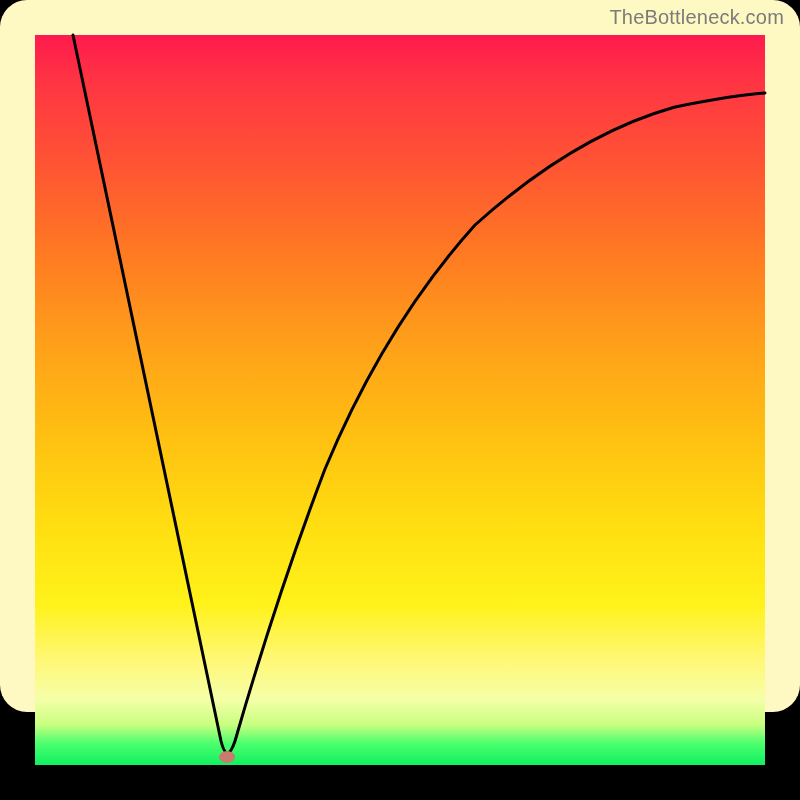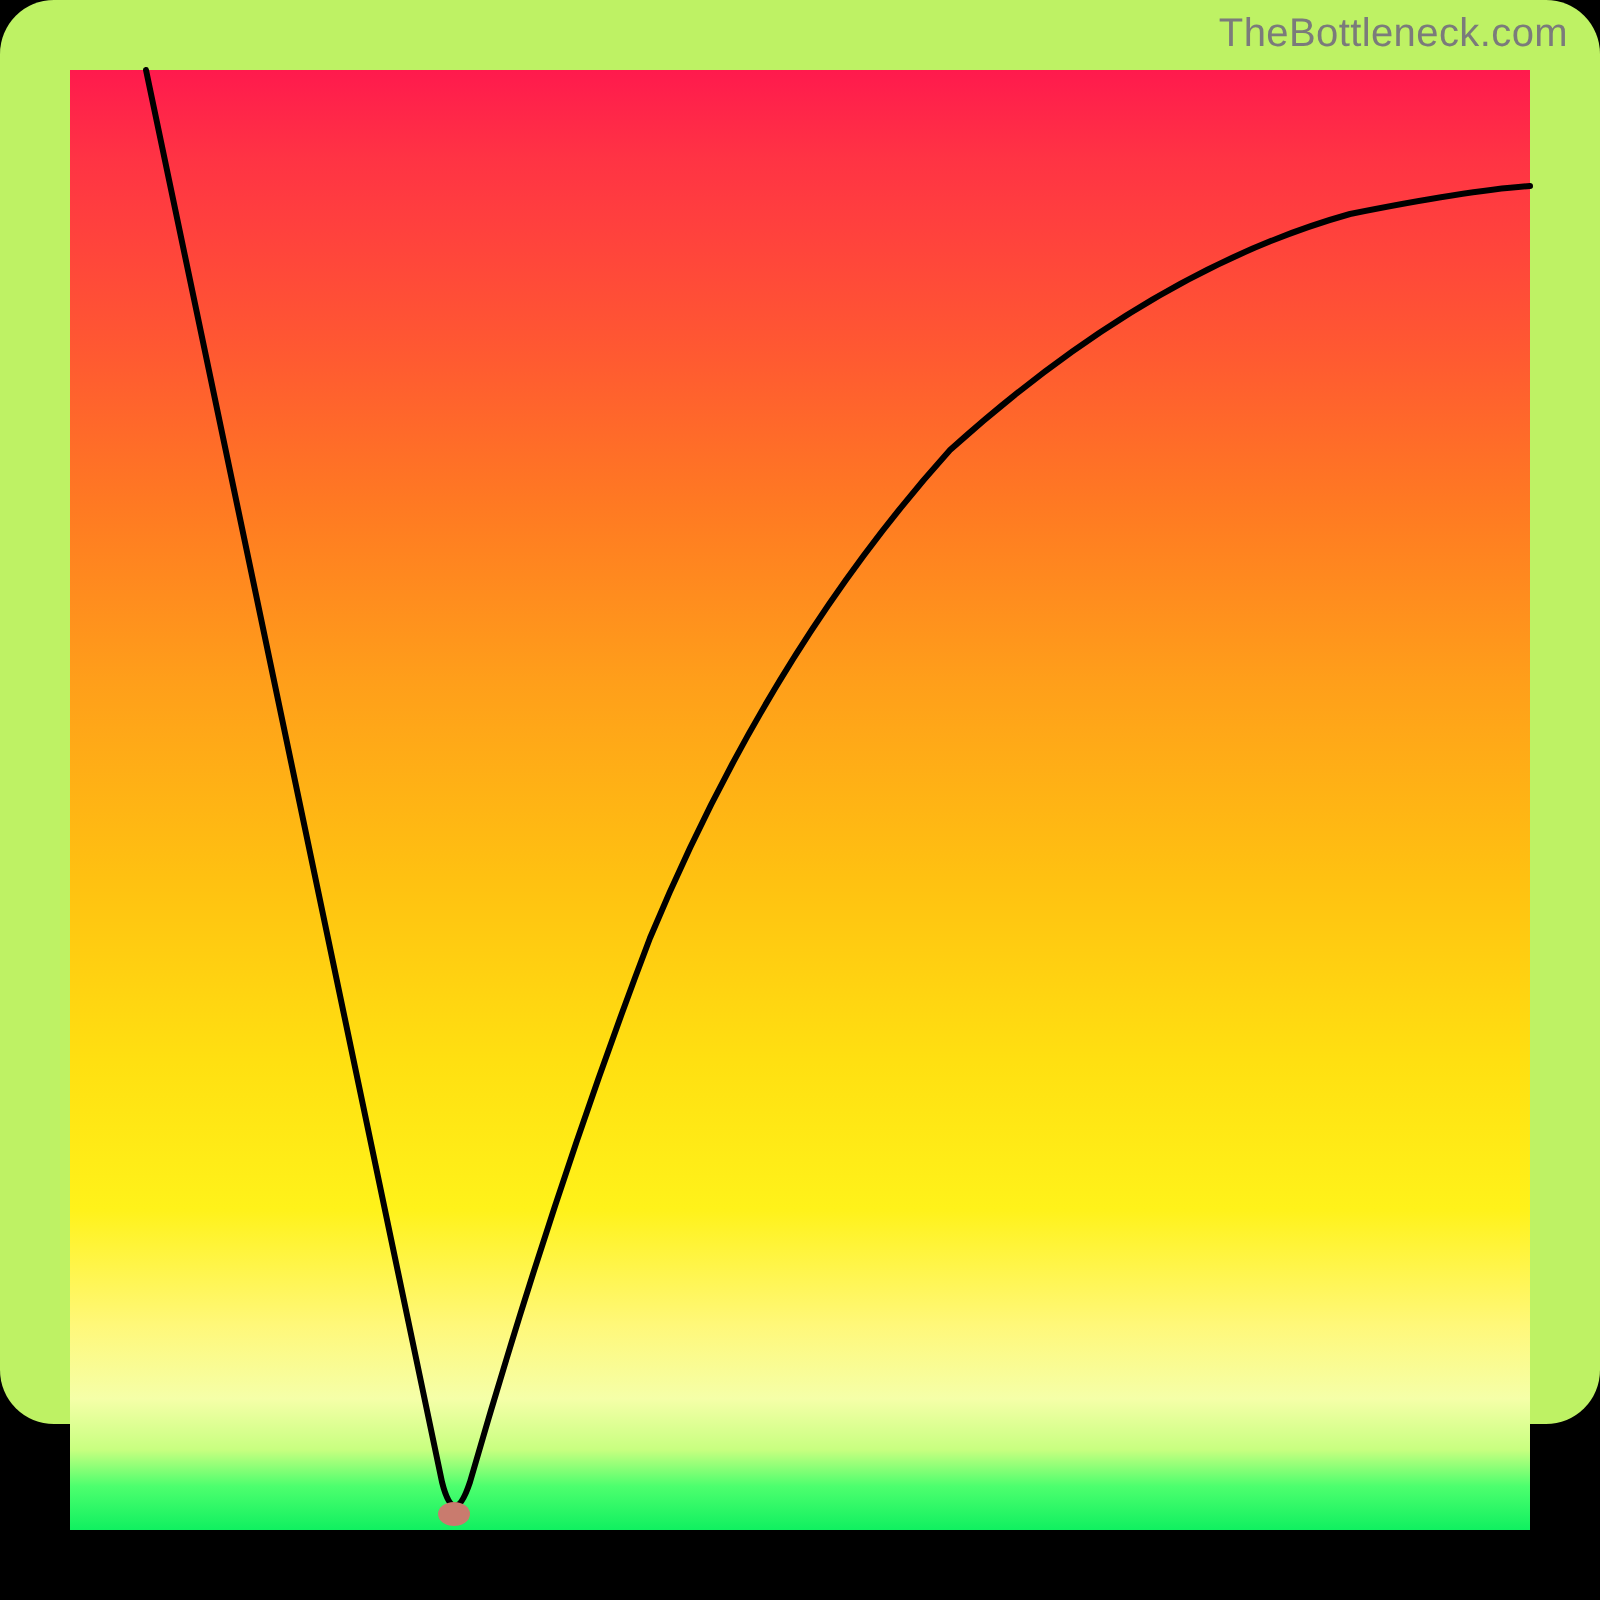--- a/index.html
+++ b/index.html
@@ -8,21 +8,21 @@
     width: 800px;
     height: 800px;
     overflow: hidden;
     background: #000;
     font-family: Arial, Helvetica, sans-serif;
   }
   .frame {
     position: relative;
     width: 800px;
     height: 712px;
-    background: #bef264;
+    background: #fef9c3;
     border-radius: 27px;
   }
   .plot-area {
     position: absolute;
     left: 35px;
     top: 35px;
     width: 730px;
     height: 730px;
     
     background: linear-gradient(

